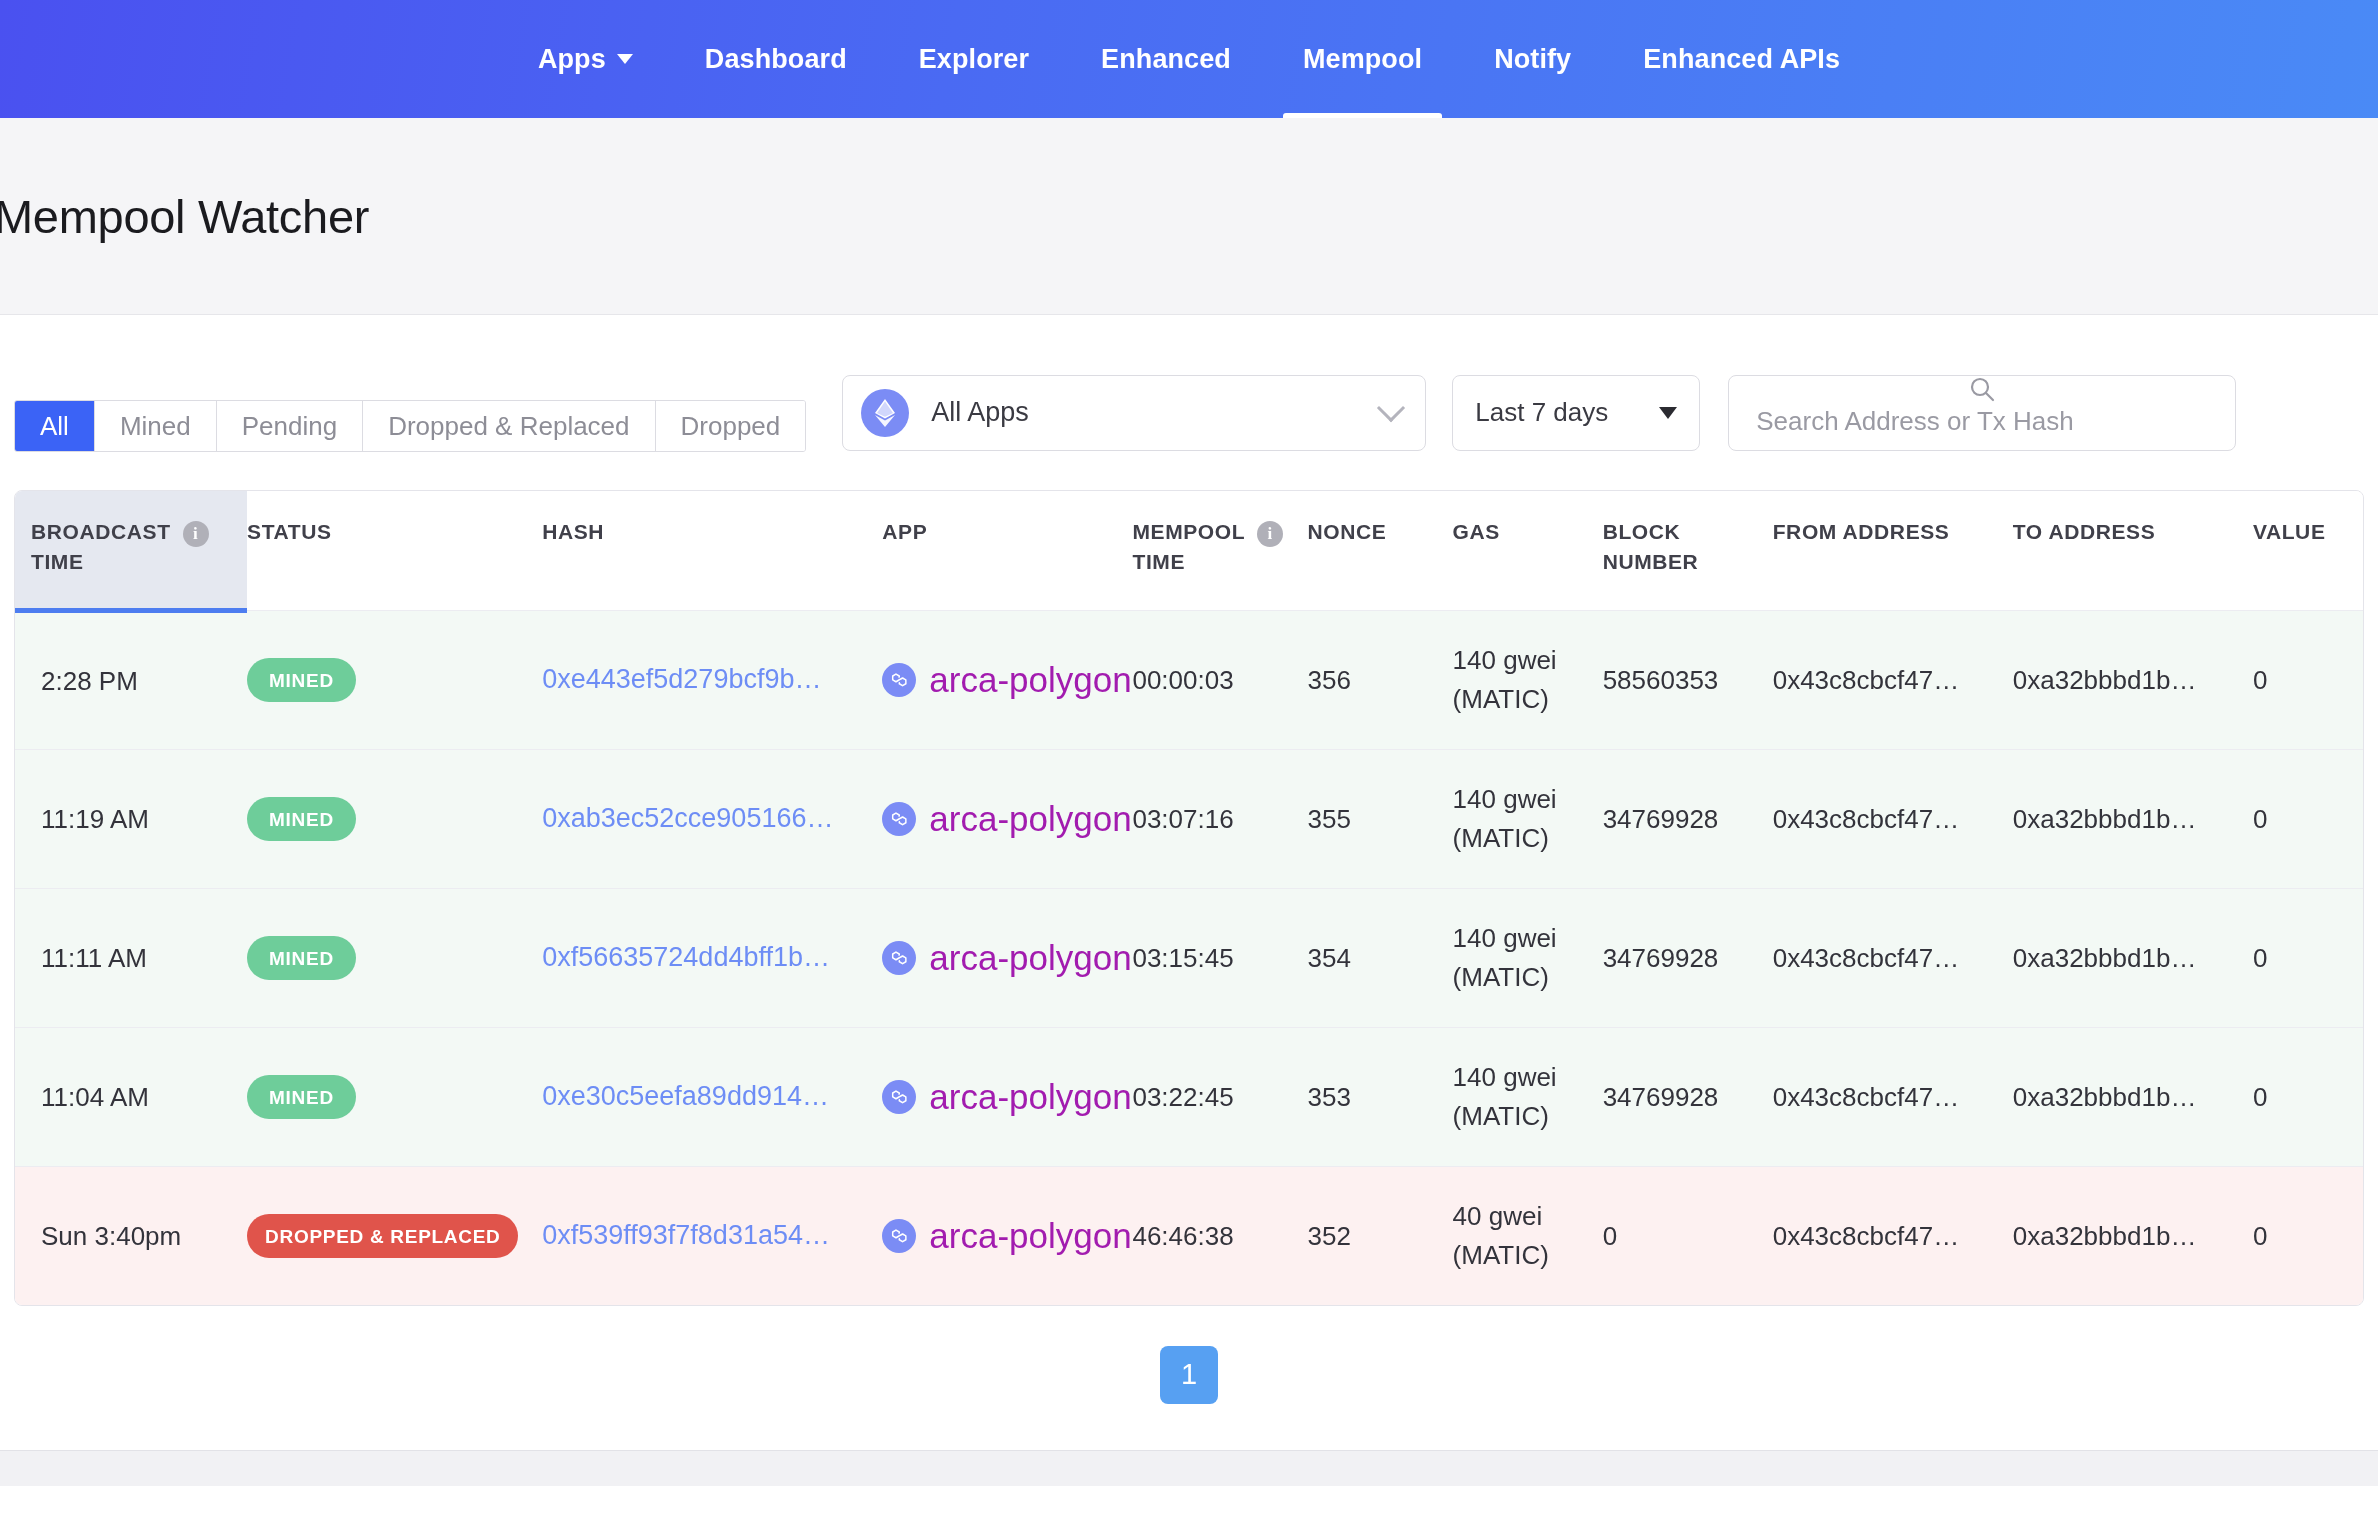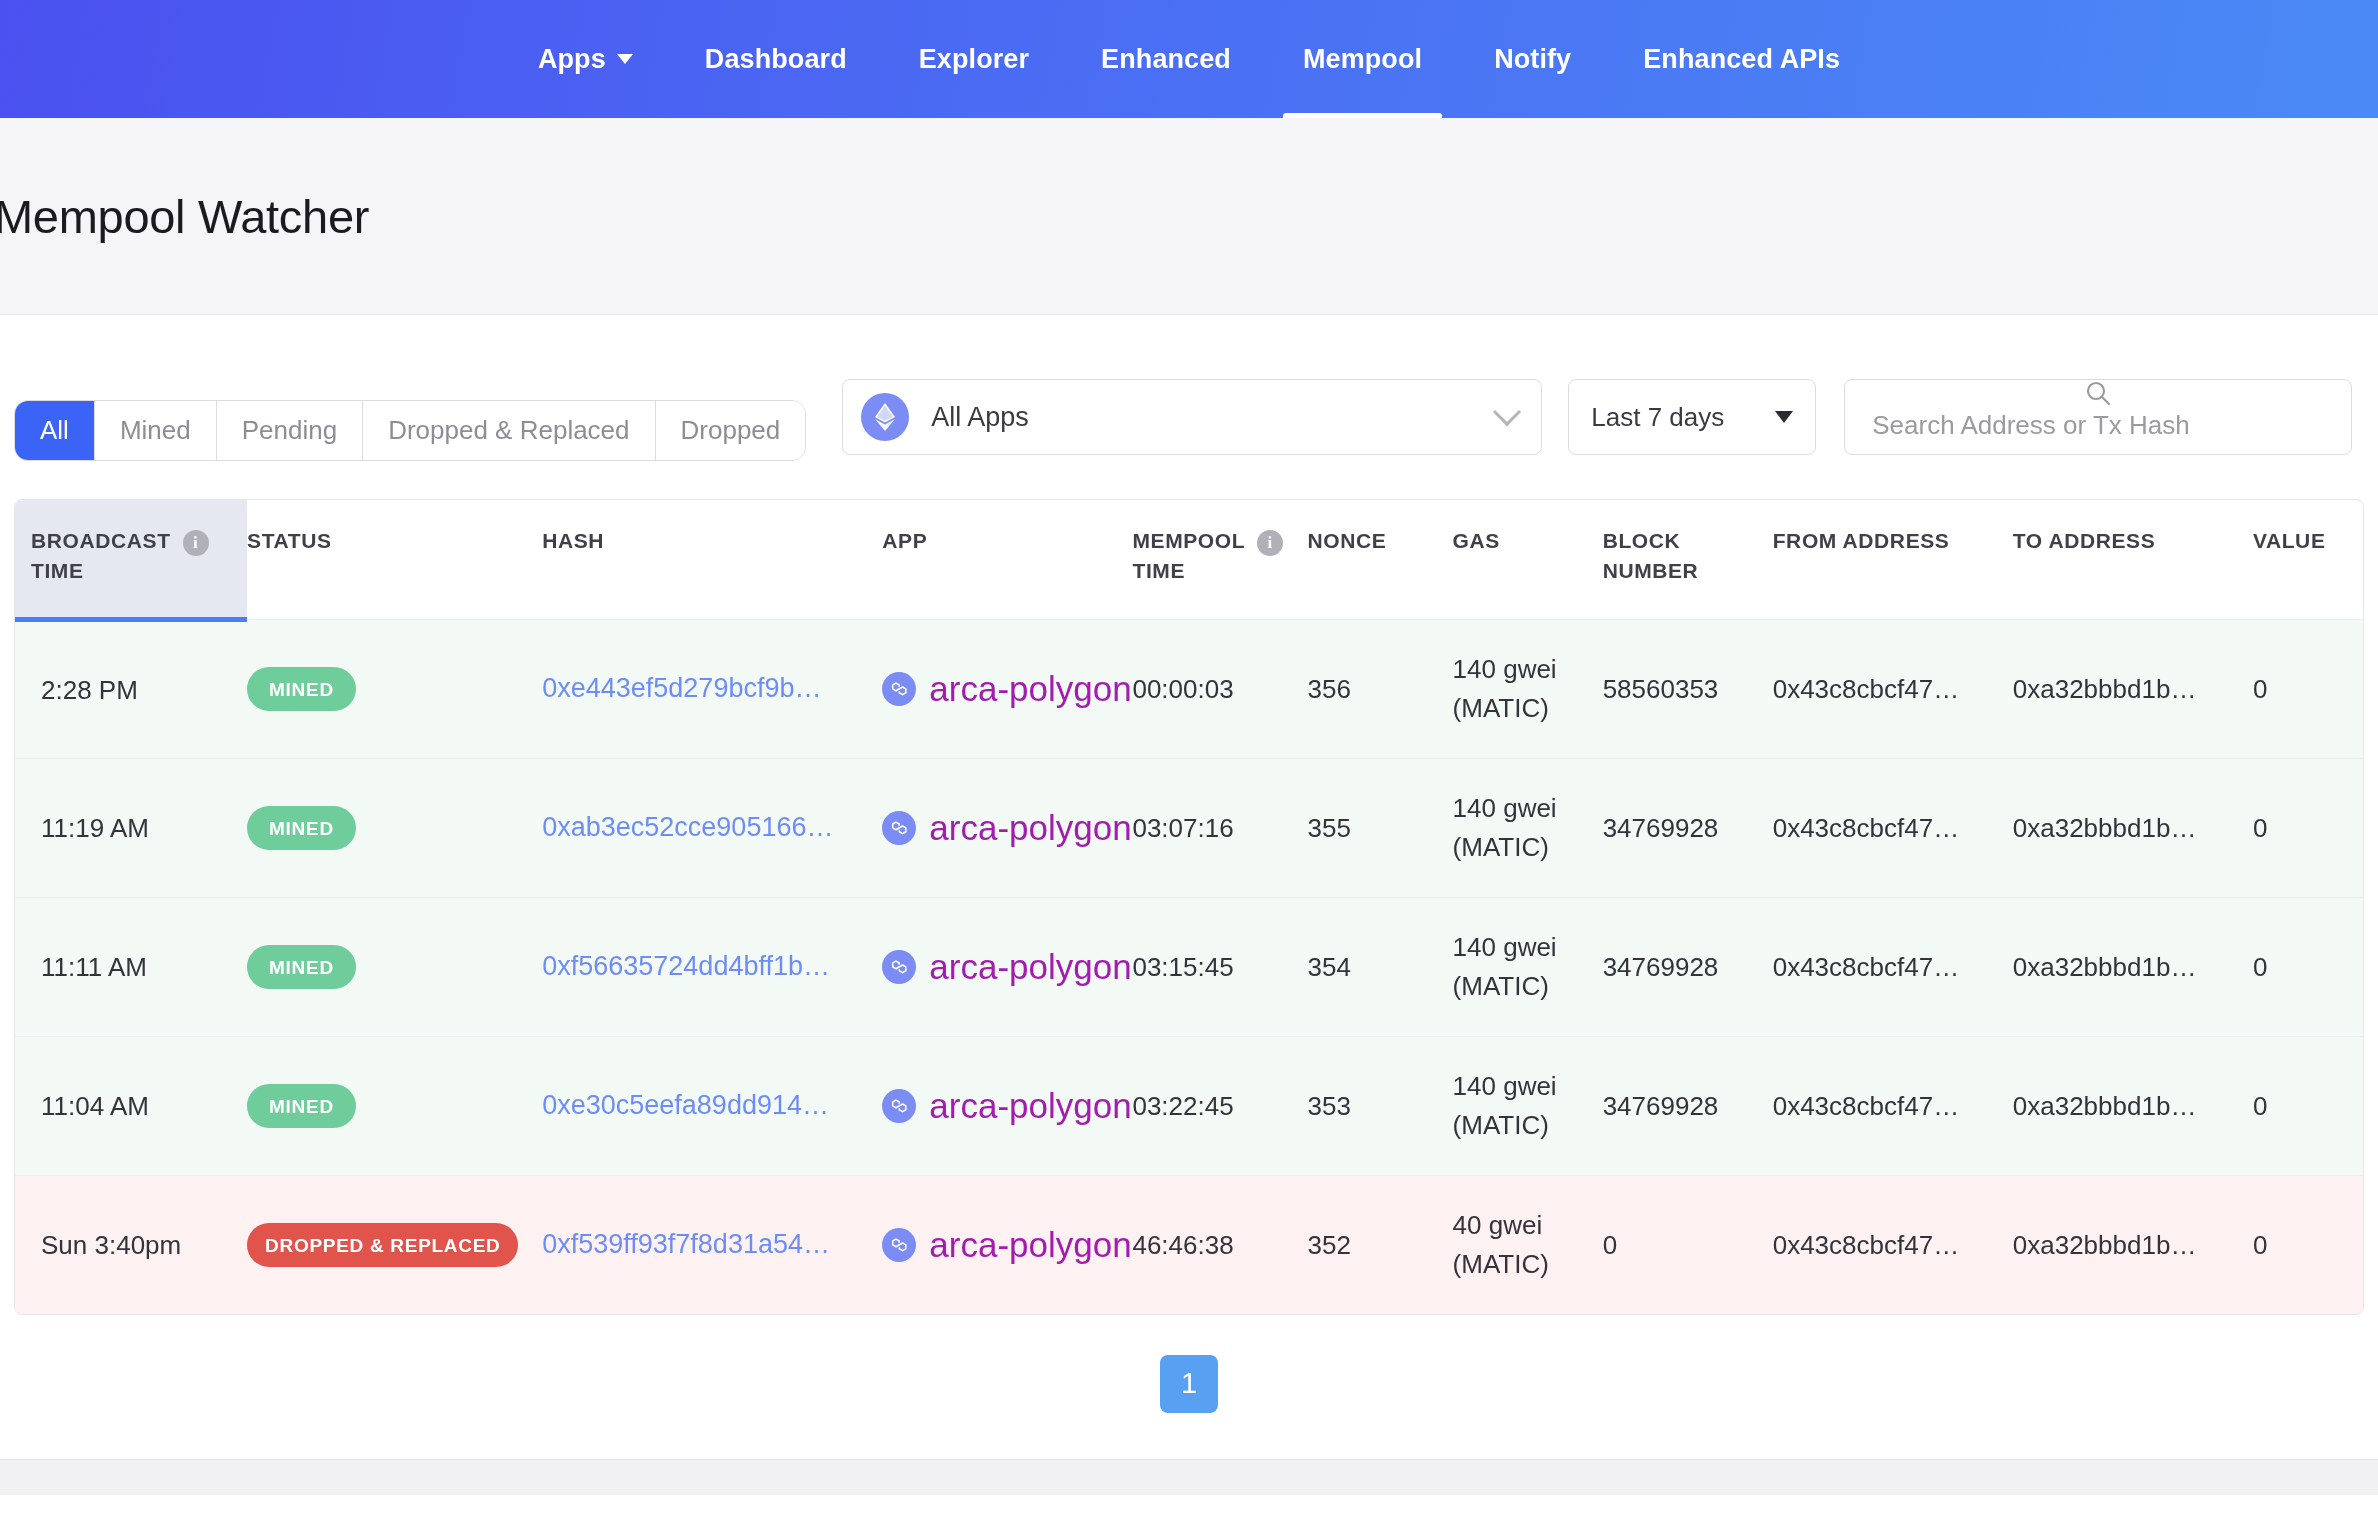--- a/index.html
+++ b/index.html
@@ -74,23 +74,23 @@
     display: flex;
     align-items: center;
     padding: 58px 0 0 14px;
     gap: 0;
   }
 
   
   .segmented {
     display: flex;
     border: 1px solid #dcdce2;
-    border-radius: 14px;
+    border-radius: 3px;
     overflow: hidden;
-    height: 61px;
+    height: 52px;
     background: #fff;
     margin-top: 27px;
   }
   .seg-btn {
     display: flex; align-items: center; justify-content: center;
     padding: 0 25px;
     font-size: 26px;
     color: #8d8d96;
     background: #ffffff;
     border-right: 1px solid #dcdce2;
@@ -99,21 +99,21 @@
   }
   .seg-btn:last-child { border-right: none; }
   .seg-btn.active {
     background: #3b63f6;
     color: #ffffff;
   }
 
   
   .apps-select {
     margin-left: 36px;
-    width: 700px;
+    width: 584px;
     height: 76px;
     border: 1px solid #dcdce2;
     border-radius: 8px;
     display: flex;
     align-items: center;
     padding: 0 24px 0 18px;
     background: #fff;
   }
   .eth-badge {
     width: 48px; height: 48px;

